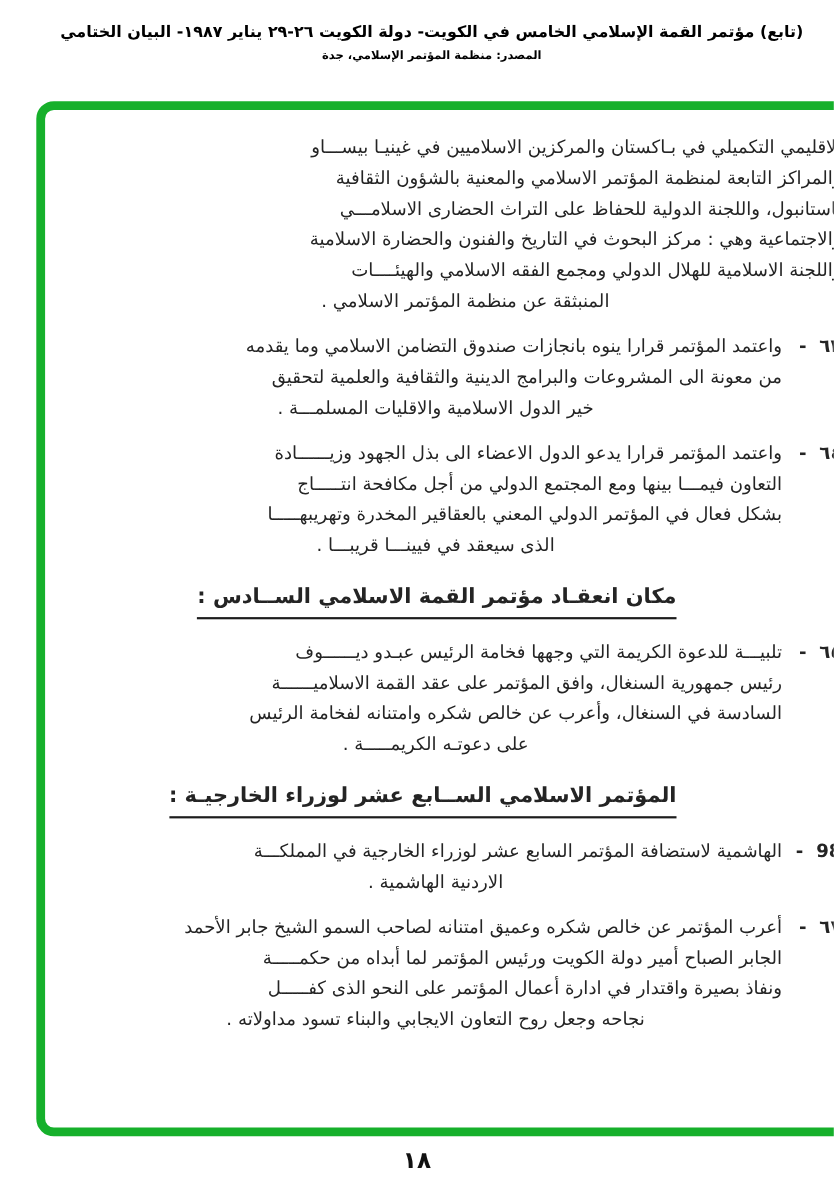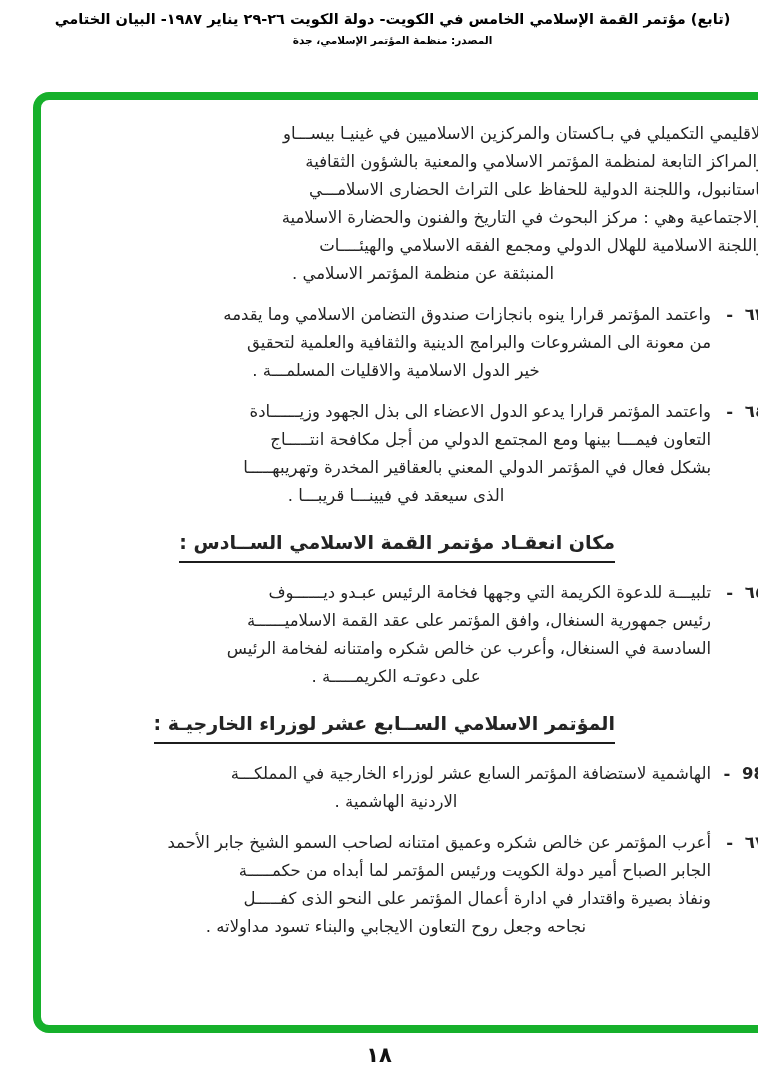--- a/index.html
+++ b/index.html
@@ -1,21 +1,21 @@
 <!DOCTYPE html>
 <html lang="ar"><head>
 <meta charset="utf-8">
 <style>
   html,body{margin:0;padding:0;background:#ffffff;}
   body{
     width:758px;height:1078px;position:relative;overflow:hidden;
     font-family:"DejaVu Sans", sans-serif;color:#1e1e1e;
   }
   
-  .header{padding-top:11px;margin-left:27px;}
+  .header{padding-top:22px;margin-left:27px;}
   .header-title{
     text-align:center;font-weight:bold;font-size:14.5px;color:#000;
     direction:rtl;letter-spacing:0px;
   }
   .header-source{
     text-align:center;font-weight:bold;font-size:10.5px;color:#000;
     direction:rtl;margin-top:7px;
   }
   
   .green-frame{

